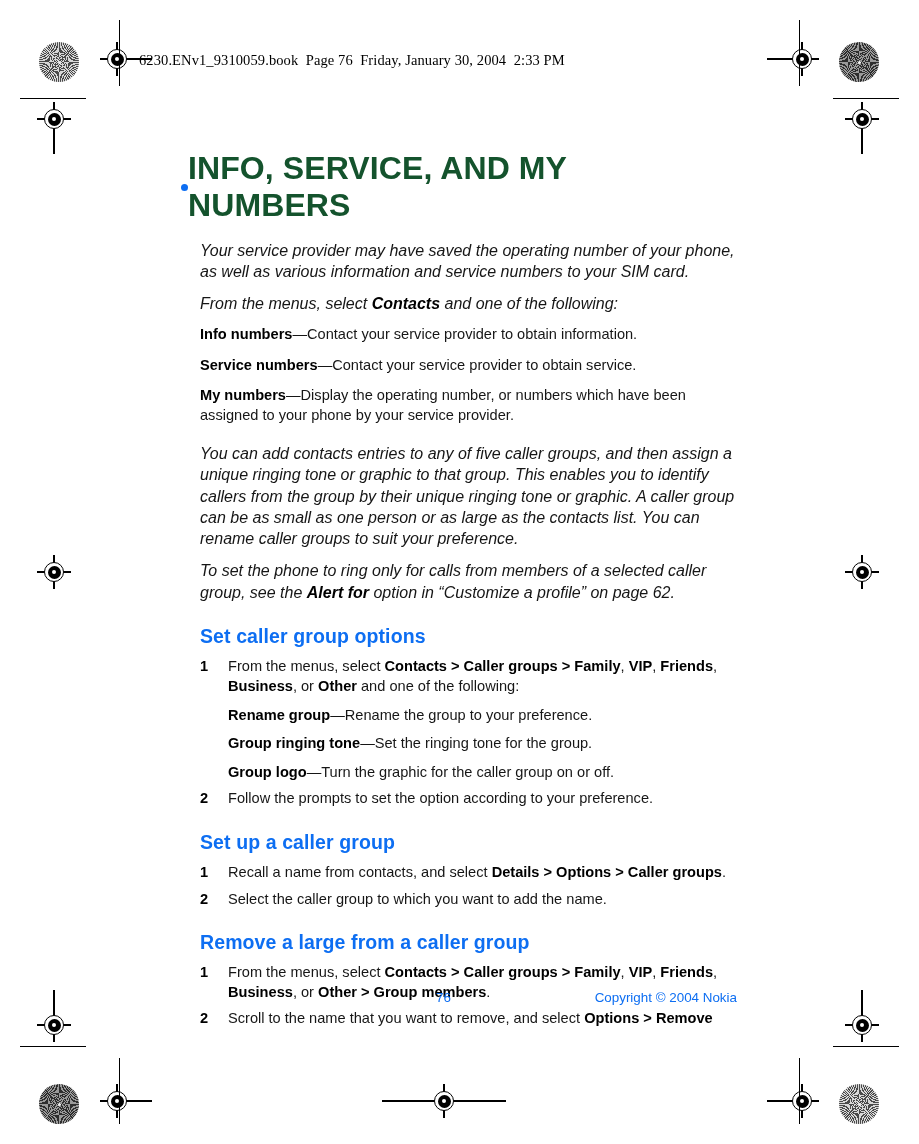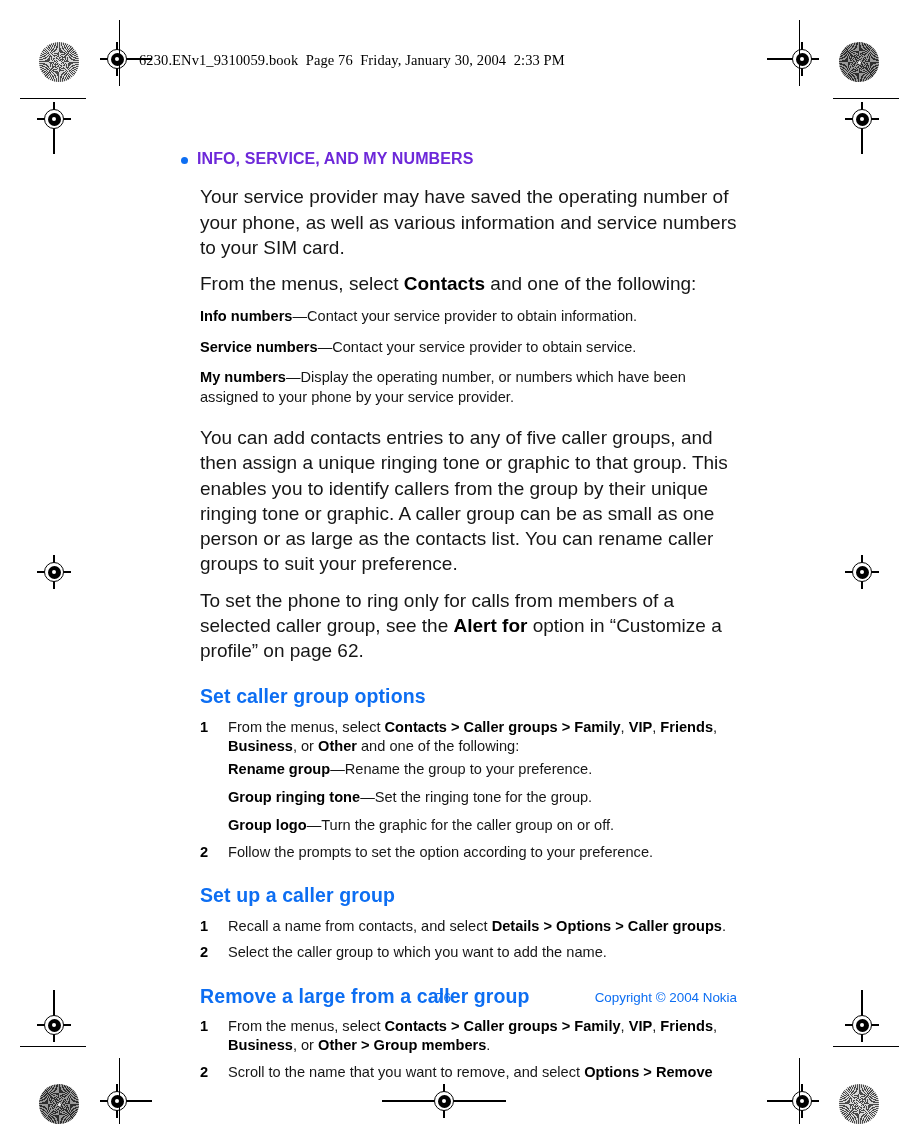--- a/index.html
+++ b/index.html
@@ -60,49 +60,50 @@
     font-family:"Liberation Serif", serif;
     font-size:14.5px;color:#000;letter-spacing:0.1px;white-space:pre;
   }
 
   
   .content{
     position:absolute;left:181px;top:150px;width:556px;
   }
 
   h1.section{
-    color:#6d28d9;
-    font-size:16px;
+    color:#14532d;
+    font-size:32px;
     font-weight:bold;
     letter-spacing:0.1px;
     margin:0 0 16px 0;
     line-height:1.15;
-    display:flex;align-items:center;gap:9px;
+    display:flex;align-items:center;
   }
   h1.section .bullet{
     width:7px;height:7px;border-radius:50%;background:#0d6ef2;flex:0 0 auto;
     position:relative;top:1px;
   }
   h1.section.second{margin-top:36px;}
 
   h2.sub{
     color:#0d6ef2;
     font-size:19.5px;
     font-weight:bold;
     margin:22px 0 9px 19px;
     line-height:1.2;
     letter-spacing:0.1px;
   }
 
   p.body{
     margin:0 0 11px 19px;
-    font-size:19px;
+    font-size:16px;
     line-height:1.33;
     color:#161616;
     text-align:left;
+    font-style:italic;
   }
 
   .deflist{margin:0 0 0 19px;}
   p.def{
     margin:0 0 11px 0;
     font-size:14.6px;
     line-height:1.33;
     color:#161616;
   }
 
@@ -112,21 +113,21 @@
     margin:0 0 7px 0;
     padding-left:47px;
     font-size:14.6px;
     line-height:1.33;
     color:#161616;
   }
   ol.steps li .num{
     position:absolute;left:19px;top:0;
     font-weight:bold;font-size:14.6px;color:#000;
   }
-  ol.steps li .subdefs{margin-top:3px;}
+  ol.steps li .subdefs{margin-top:10px;}
   ol.steps li .subdefs p{margin:0 0 9px 0;line-height:1.33;}
   ol.steps li .subdefs p:last-child{margin-bottom:0;}
 
   b{font-weight:bold;color:#000;}
 
   
   .footer{
     position:absolute;left:181px;top:990px;width:556px;
     display:flex;justify-content:space-between;align-items:baseline;
     color:#0d6ef2;font-size:13.4px;

